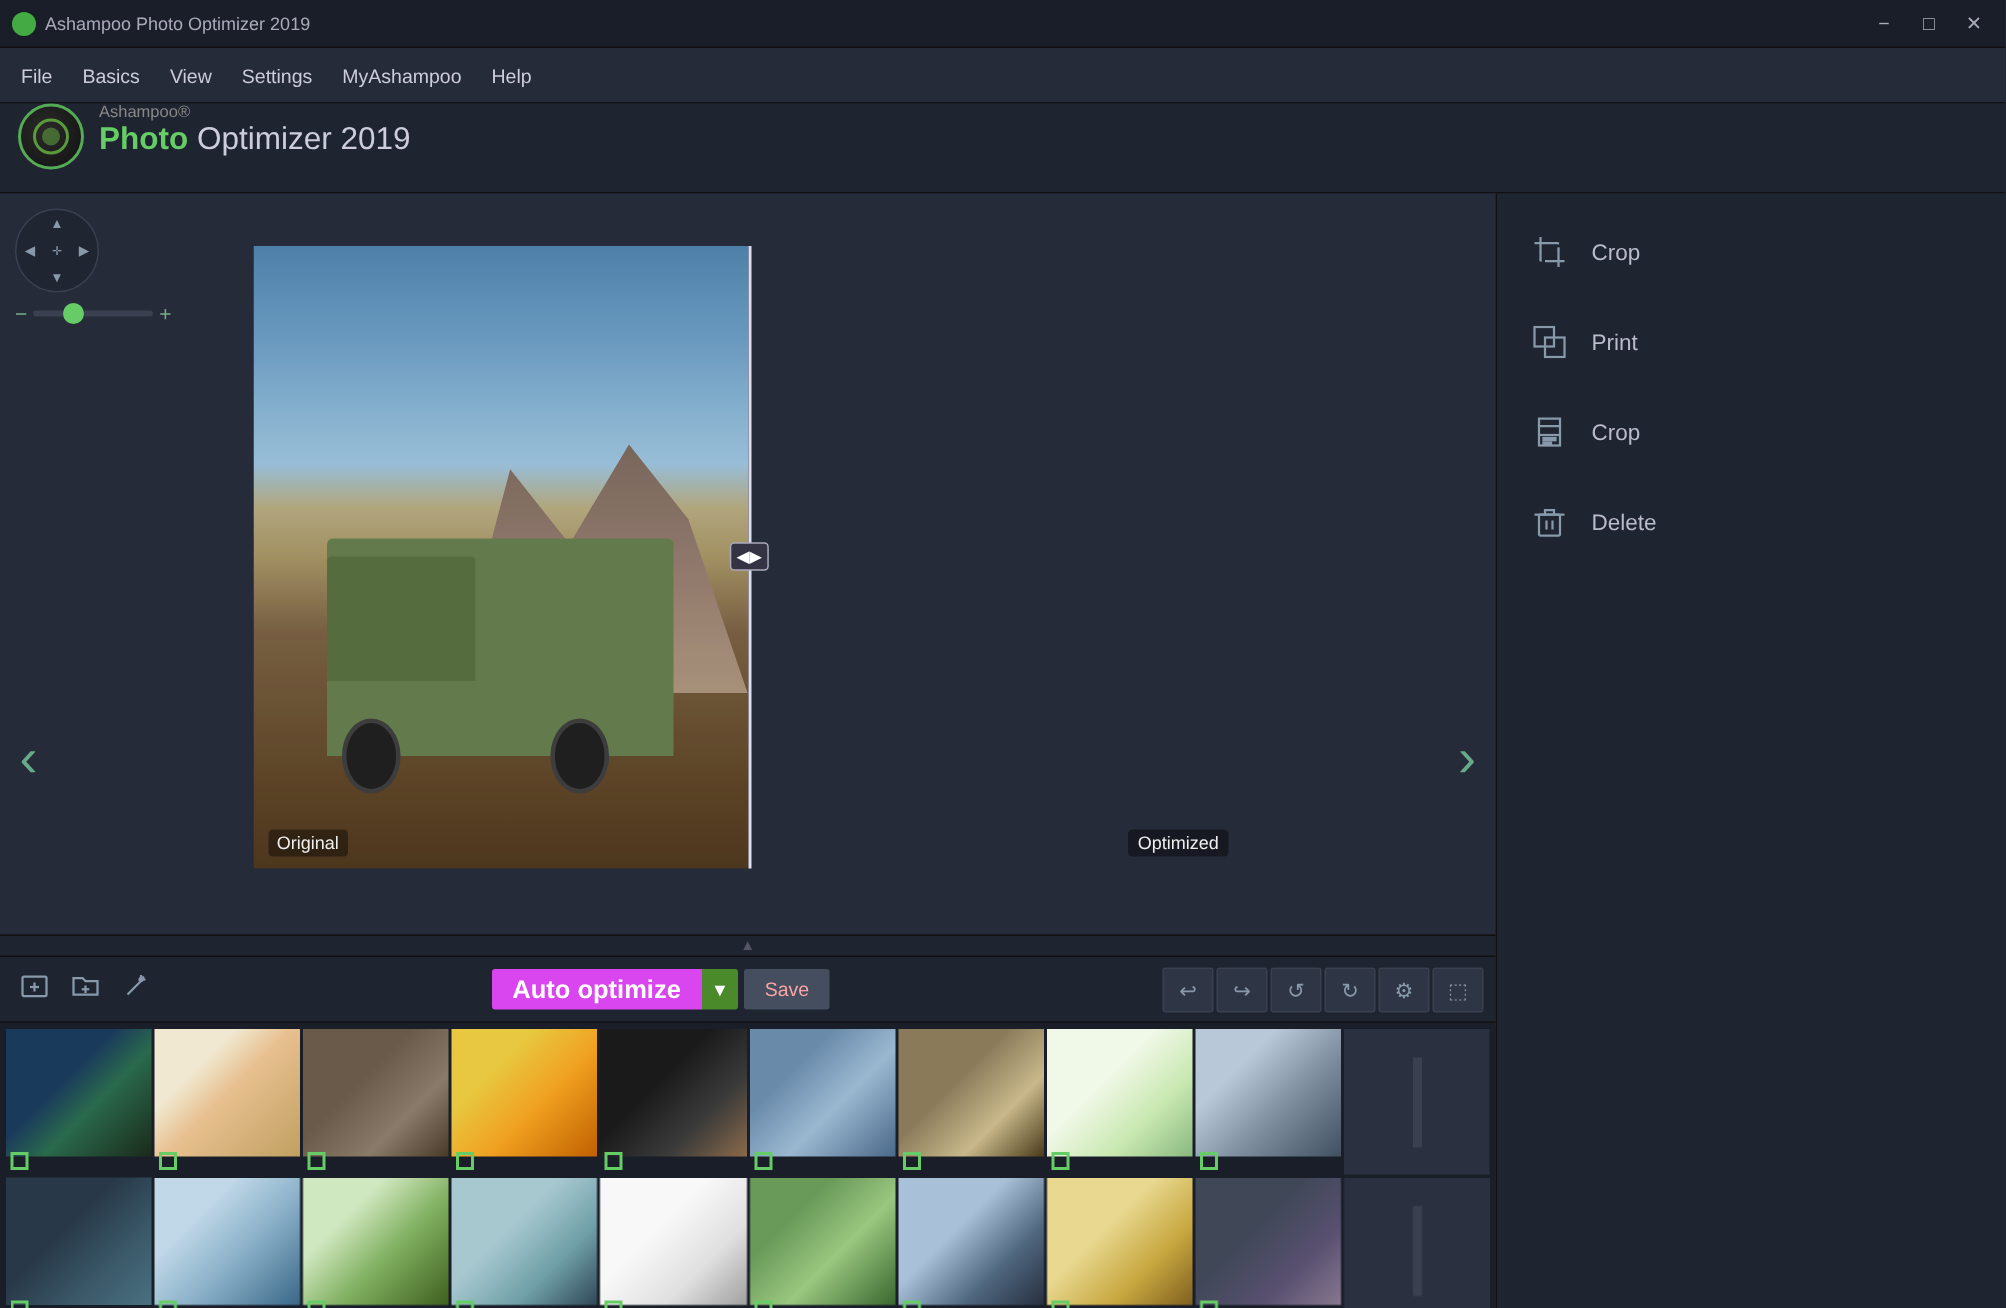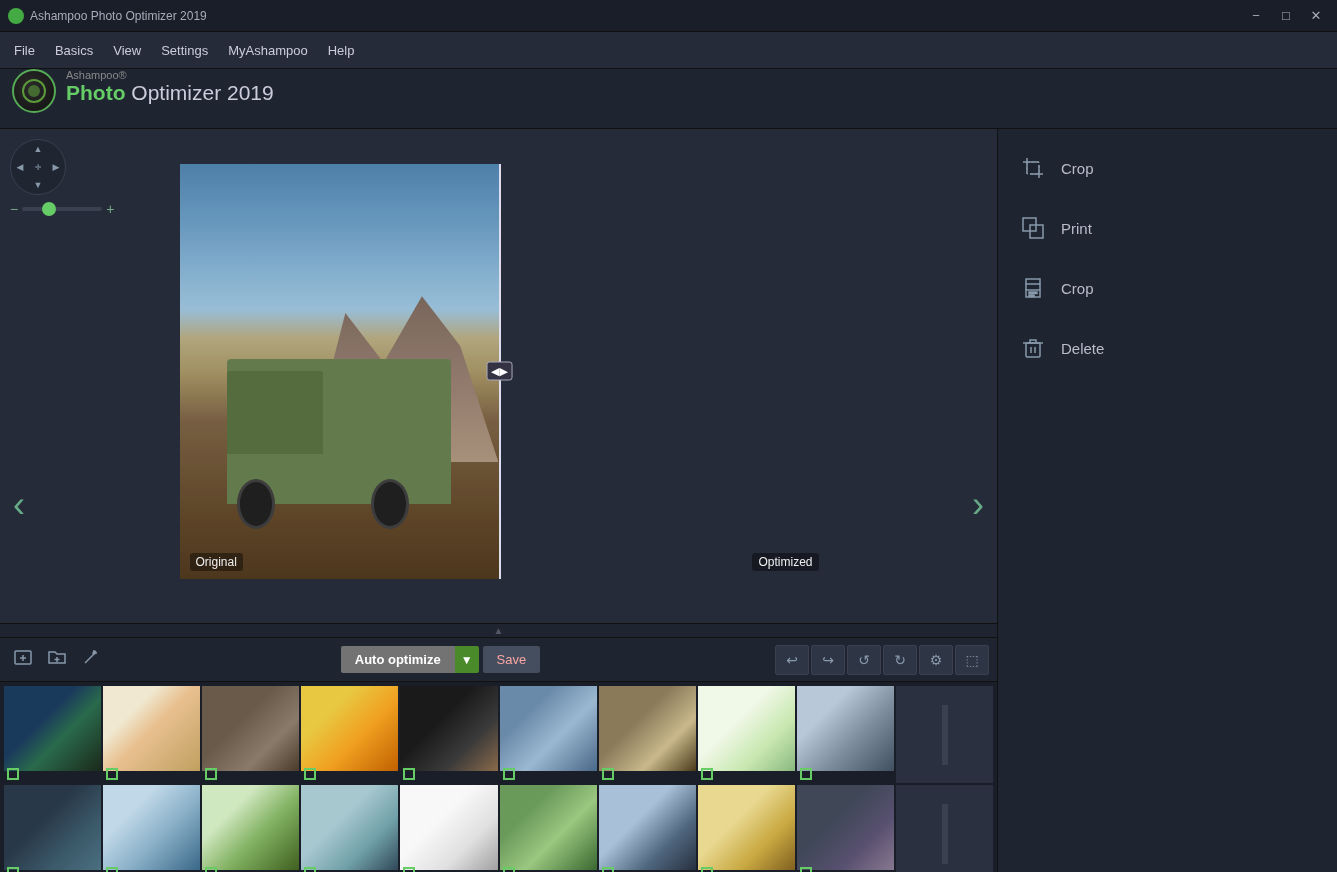--- a/index.html
+++ b/index.html
@@ -158,21 +158,21 @@
       width: 660px;
       height: 415px;
       margin-top: 20px;
     }
     
     #image-left, #image-right {
       position: absolute;
       top: 0; bottom: 0;
       overflow: hidden;
     }
-    #image-left { left: 11px; right: 50%; text-align: center; }
+    #image-left { left: 0; right: 50%; text-align: center; }
     #image-right { left: 50%; right: 0; text-align: center; }
     
     .truck-photo {
       background: linear-gradient(180deg, #5ba3d9 0%, #7ec0ec 20%, #9dd0f0 35%, #c8e8f8 40%, #c8a66a 50%, #b8935a 60%, #a07840 75%, #8a6430 90%, #7a5420 100%);
       width: 100%; height: 100%;
     }
     
     #image-left .truck-photo { filter: saturate(0.7) brightness(0.92); }
 
     .split-divider {
@@ -241,24 +241,24 @@
     .bottom-btn {
       background: transparent;
       border: none;
       color: #8899aa;
       font-size: 18px;
       cursor: pointer;
       padding: 4px 6px;
     }
 
     .auto-optimize-btn {
-      background: #737373;
+      background: #d946ef;
       border: none;
       color: #fff;
-      font-size: 13px;
+      font-size: 17px;
       padding: 0 14px;
       cursor: pointer;
       border-radius: 2px 0 0 2px;
       font-weight: 600;
     }
     .auto-optimize-arrow {
       background: #4a8a2a;
       border: none;
       color: #fff;
       padding: 6px 6px;

